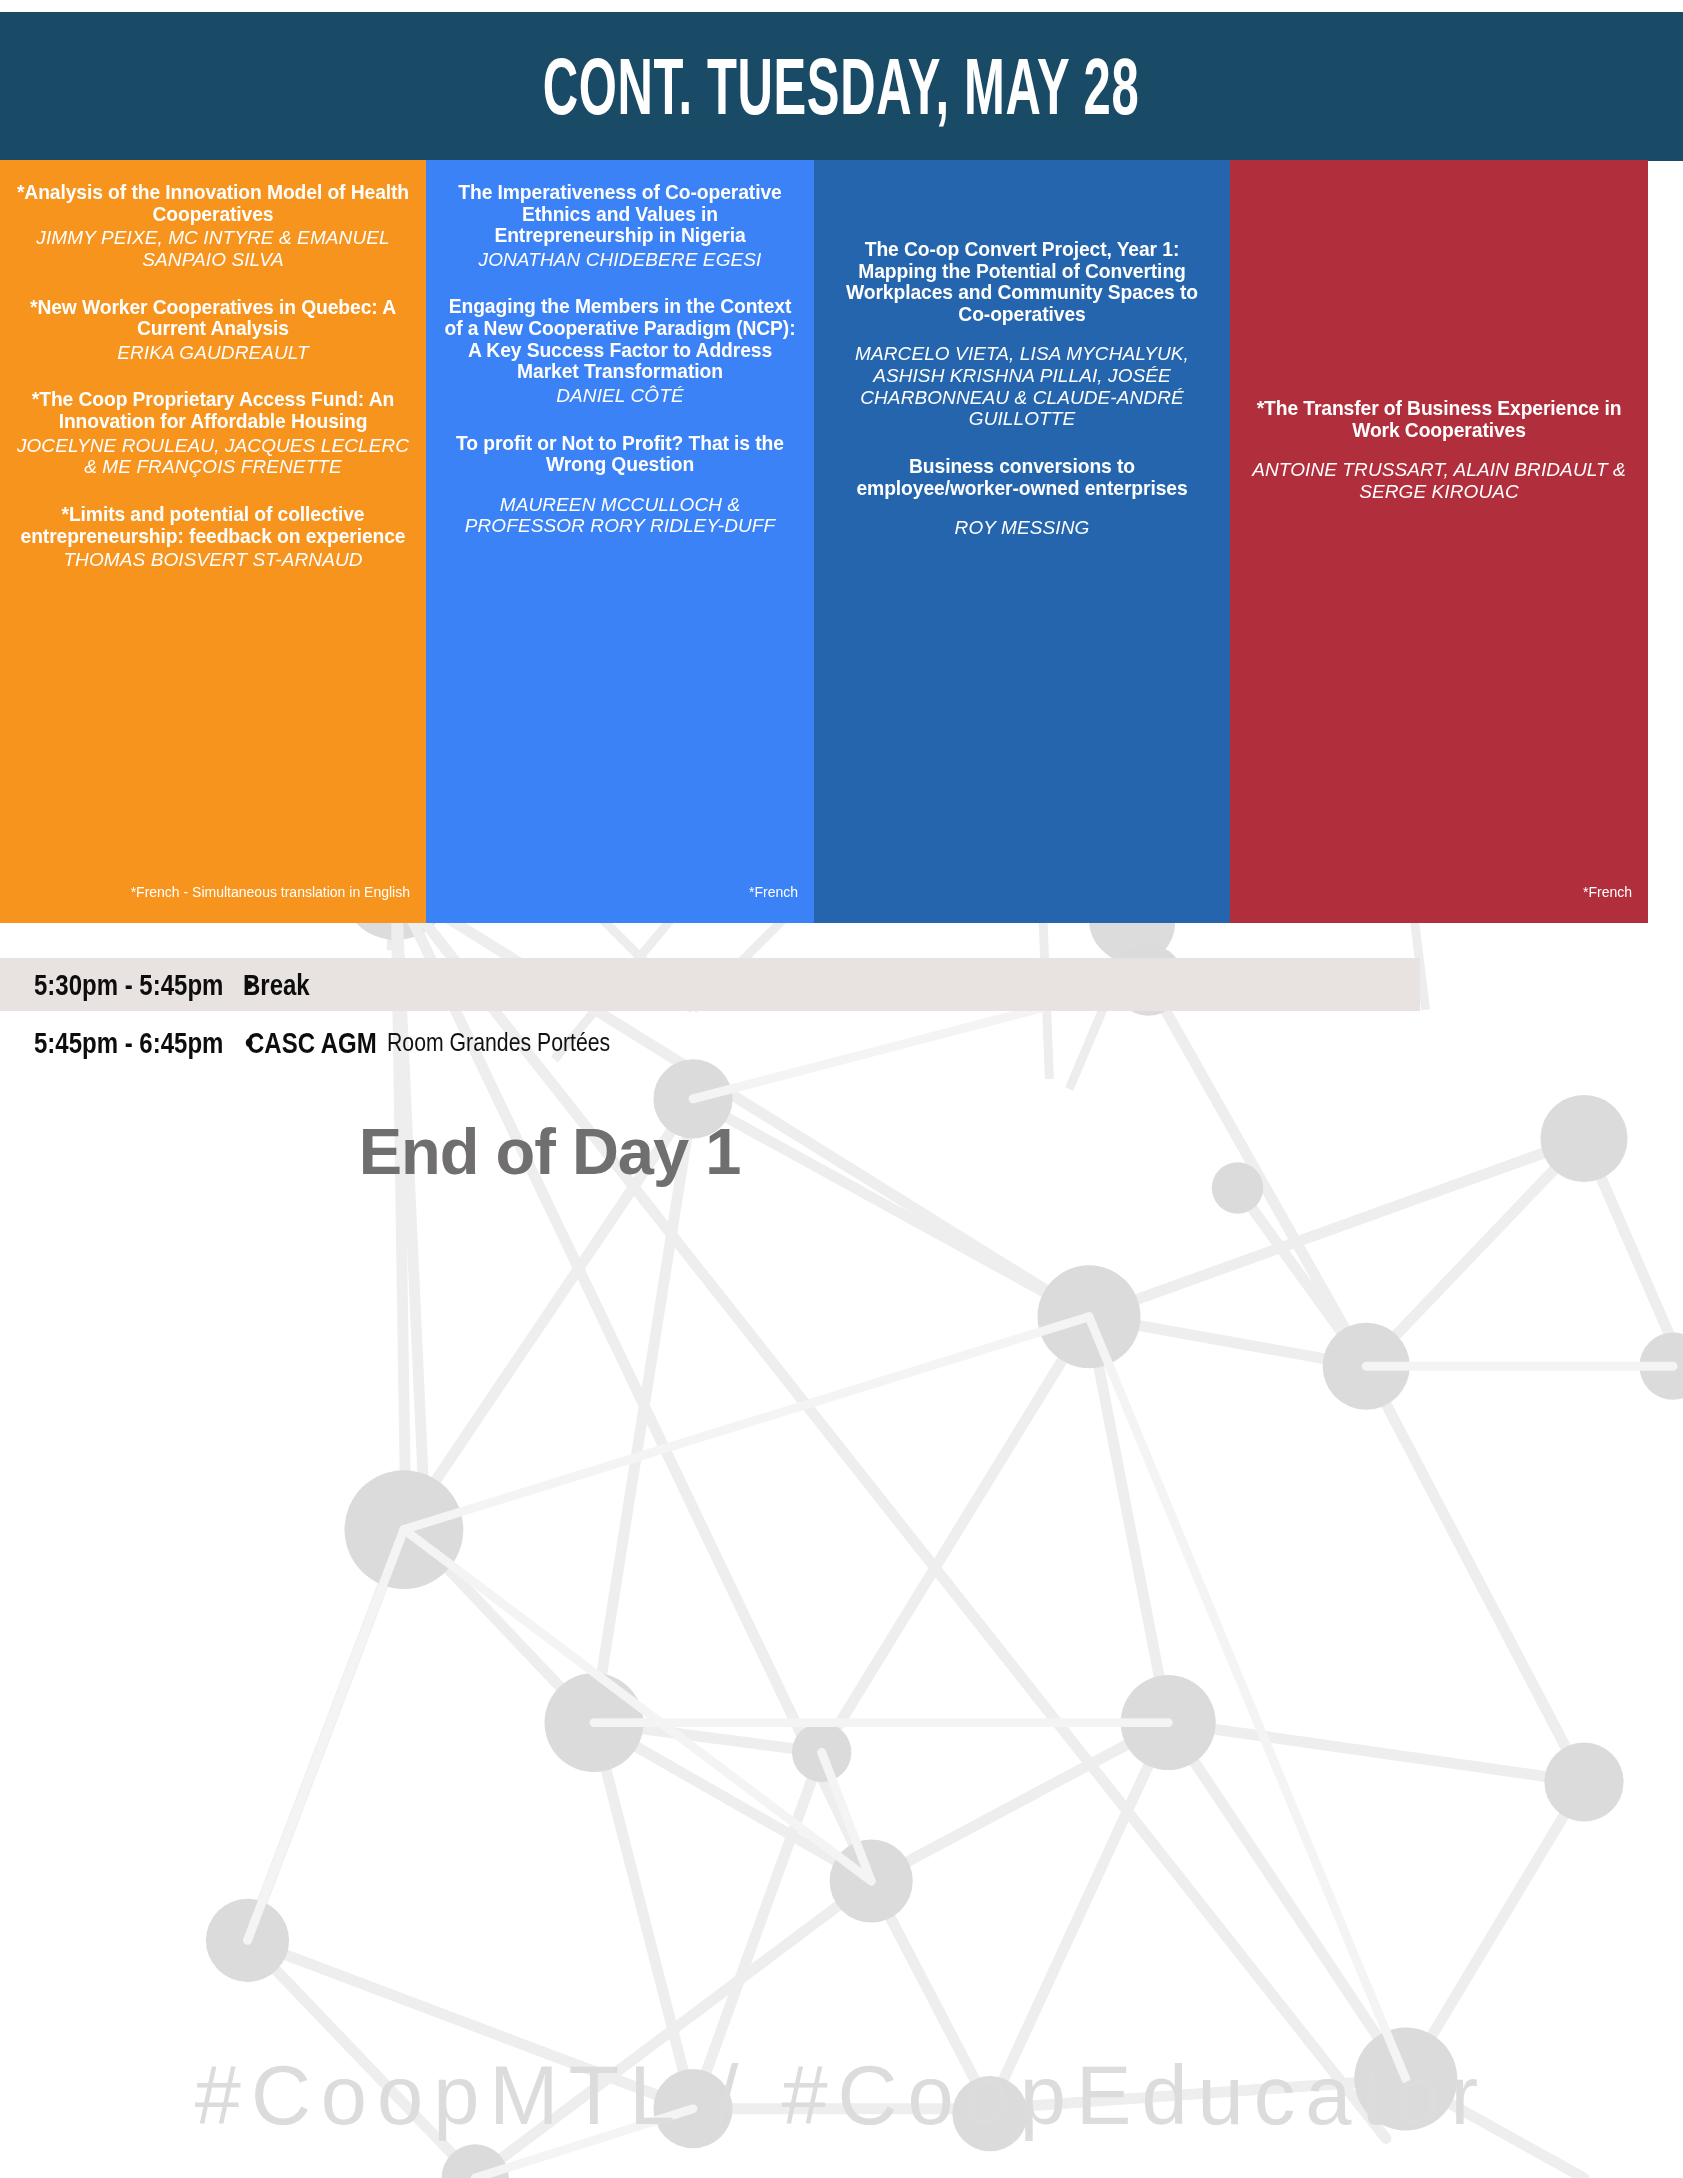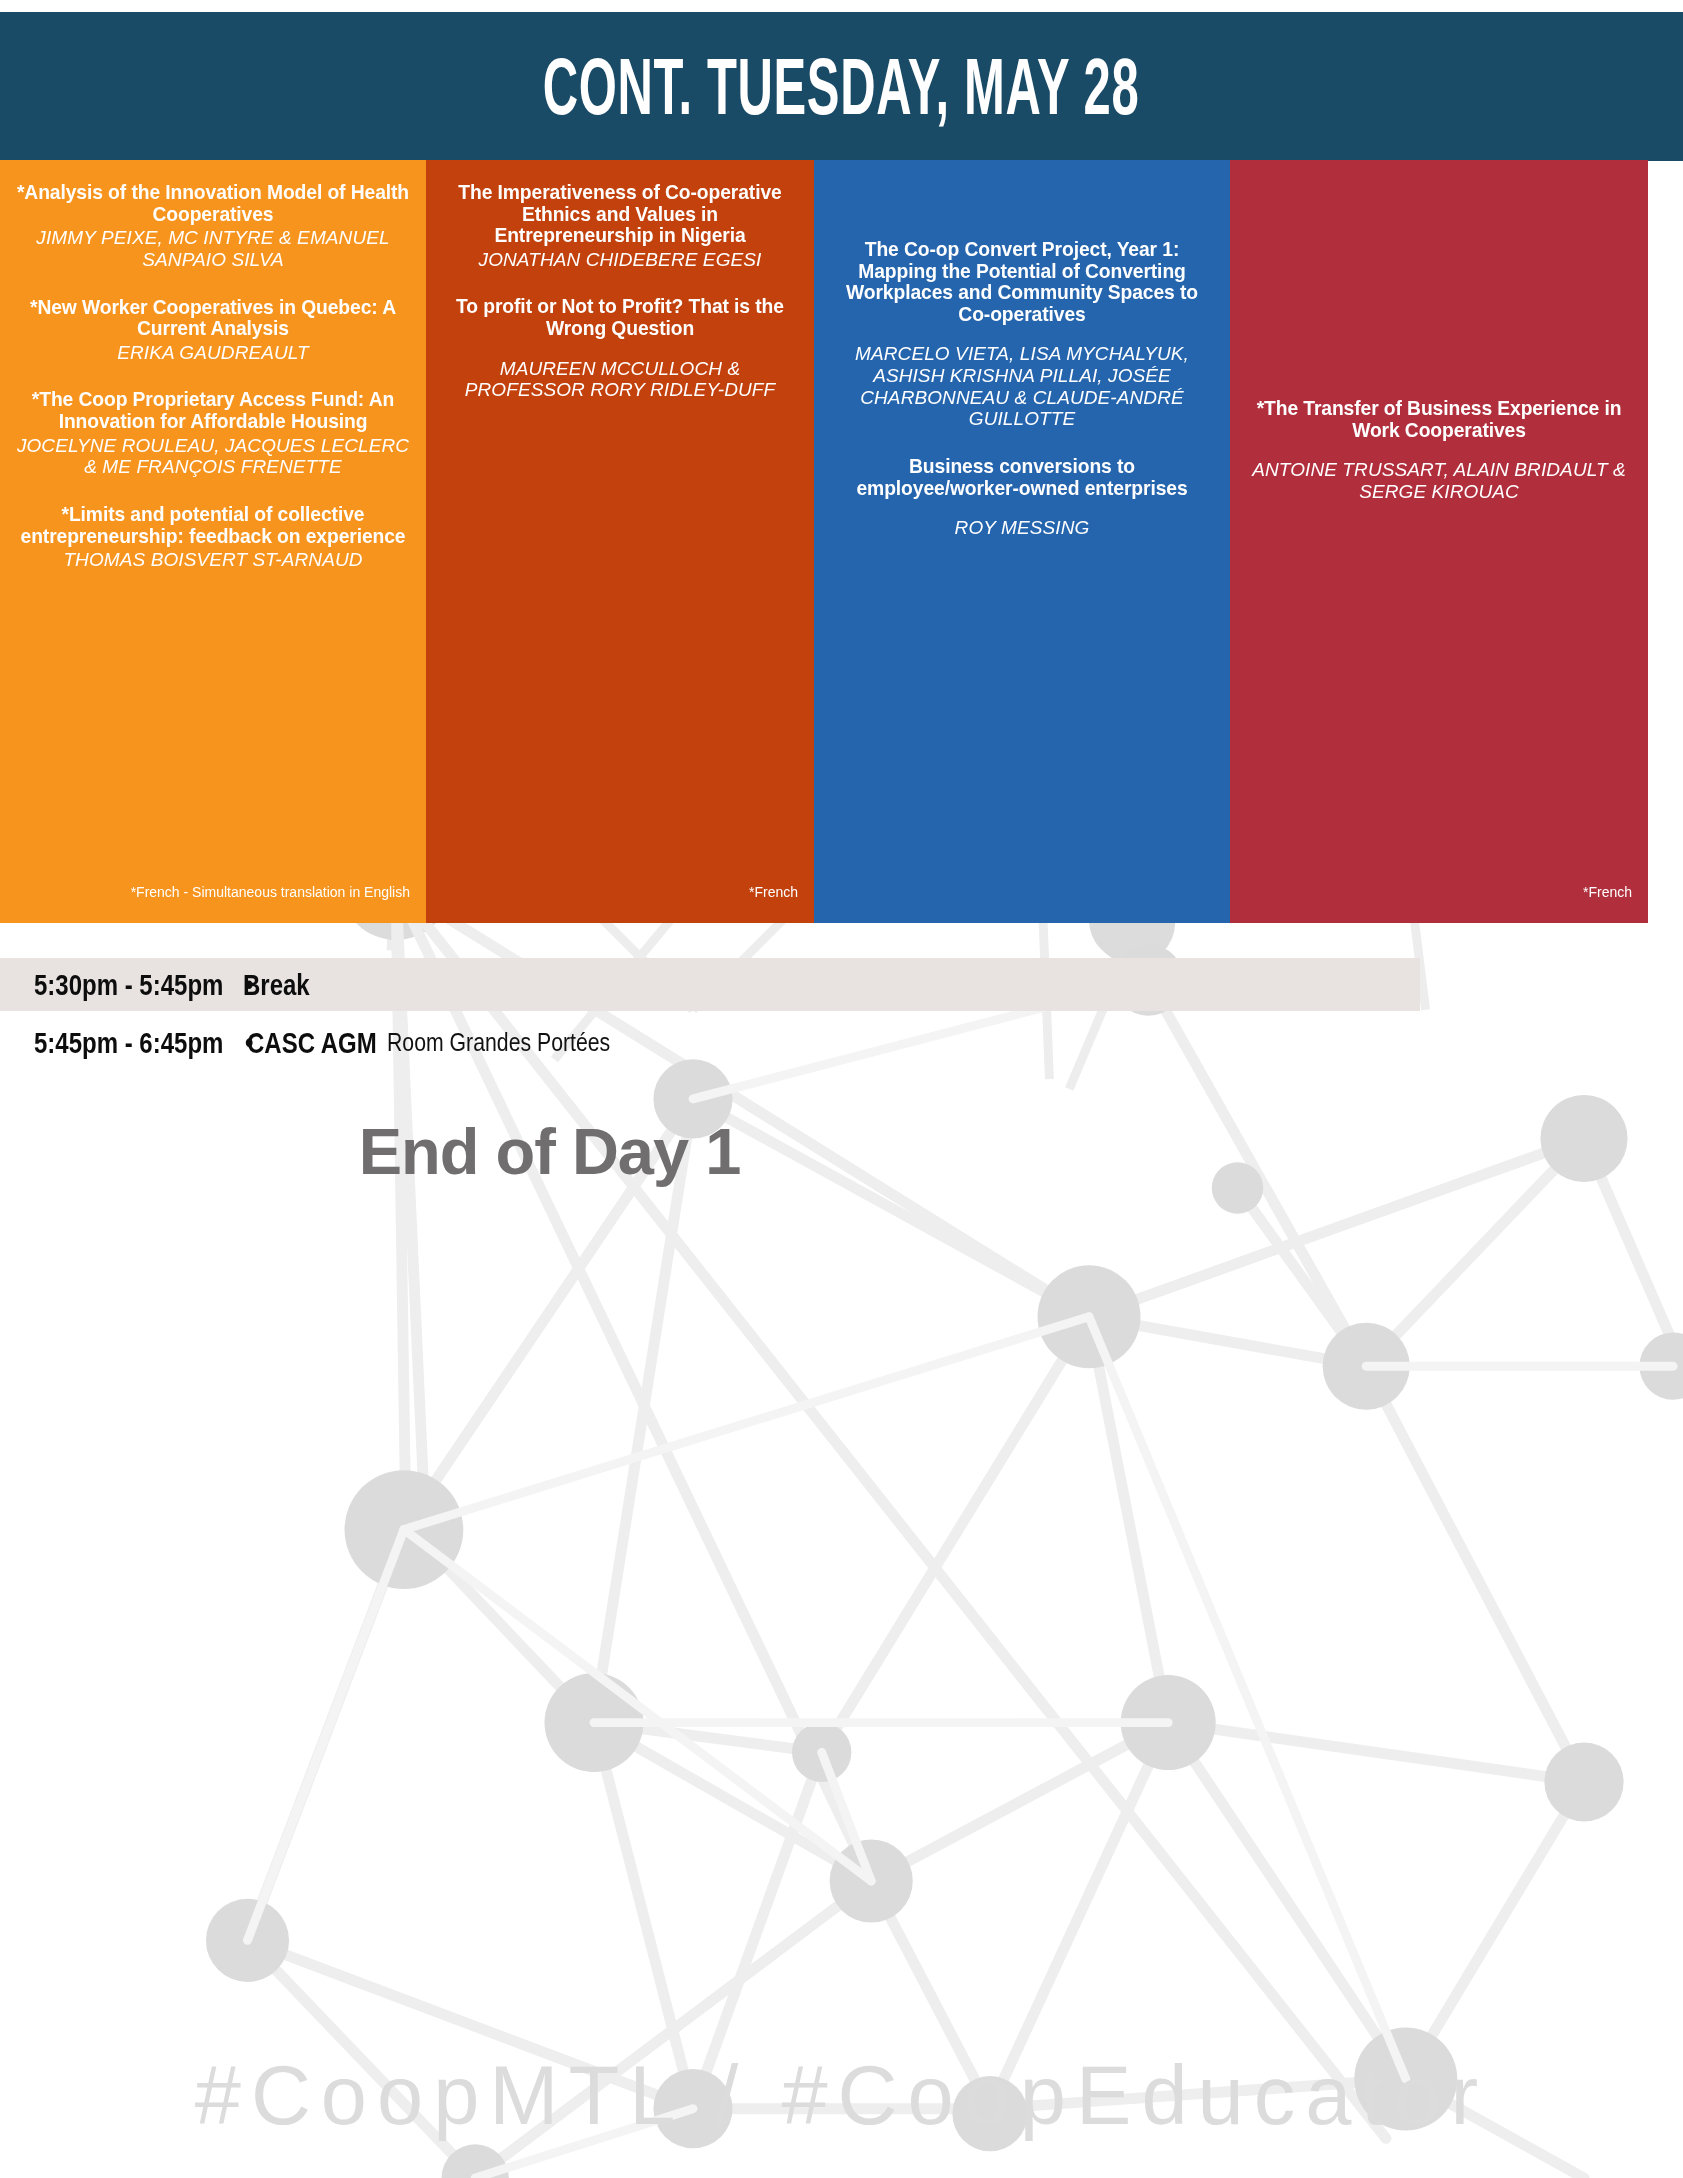--- a/index.html
+++ b/index.html
@@ -57,21 +57,21 @@
     display: flex;
     z-index: 3;
   }
   .col {
     box-sizing: border-box;
     position: relative;
     padding: 22px 16px 0 16px;
     overflow: hidden;
   }
   .col-orange { width: 426px; background: #F7941E; }
-  .col-green  { width: 388px; background: #c2410c; }
+  .col-green  { width: 388px; background: #3b82f6; }
   .col-blue   { width: 416px; background: #2565AE; }
   .col-red    { width: 418px; background: #B12F3C; }
 
   .session { text-align: center; margin-bottom: 26px; }
   .s-title {
     color: #ffffff;
     font-weight: bold;
     font-size: 19.3px;
     line-height: 1.12;
     letter-spacing: -0.1px;
@@ -301,20 +301,24 @@
         <div class="s-people">THOMAS BOISVERT ST-ARNAUD</div>
       </div>
       <div class="footnote">*French - Simultaneous translation in English</div>
     </div>
 
     <div class="col col-green">
       <div class="session">
         <div class="s-title">The Imperativeness of Co-operative Ethnics and Values in Entrepreneurship in Nigeria</div>
         <div class="s-people">JONATHAN CHIDEBERE EGESI</div>
       </div>
+      <div class="session s-gapabove">
+        <div class="s-title">Engaging the Members in the Context of a New Cooperative Paradigm (NCP): A Key Success Factor to Address Market Transformation</div>
+        <div class="s-people">DANIEL CÔTÉ</div>
+      </div>
       <div class="session">
         <div class="s-title">To profit or Not to Profit? That is the Wrong Question</div>
         <div class="s-people spaced">MAUREEN MCCULLOCH &amp; PROFESSOR RORY RIDLEY-DUFF</div>
       </div>
       <div class="footnote">*French</div>
     </div>
 
     <div class="col col-blue">
       <div class="session" style="margin-top:57px;">
         <div class="s-title">The Co-op Convert Project, Year 1: Mapping the Potential of Converting Workplaces and Community Spaces to Co-operatives</div>

